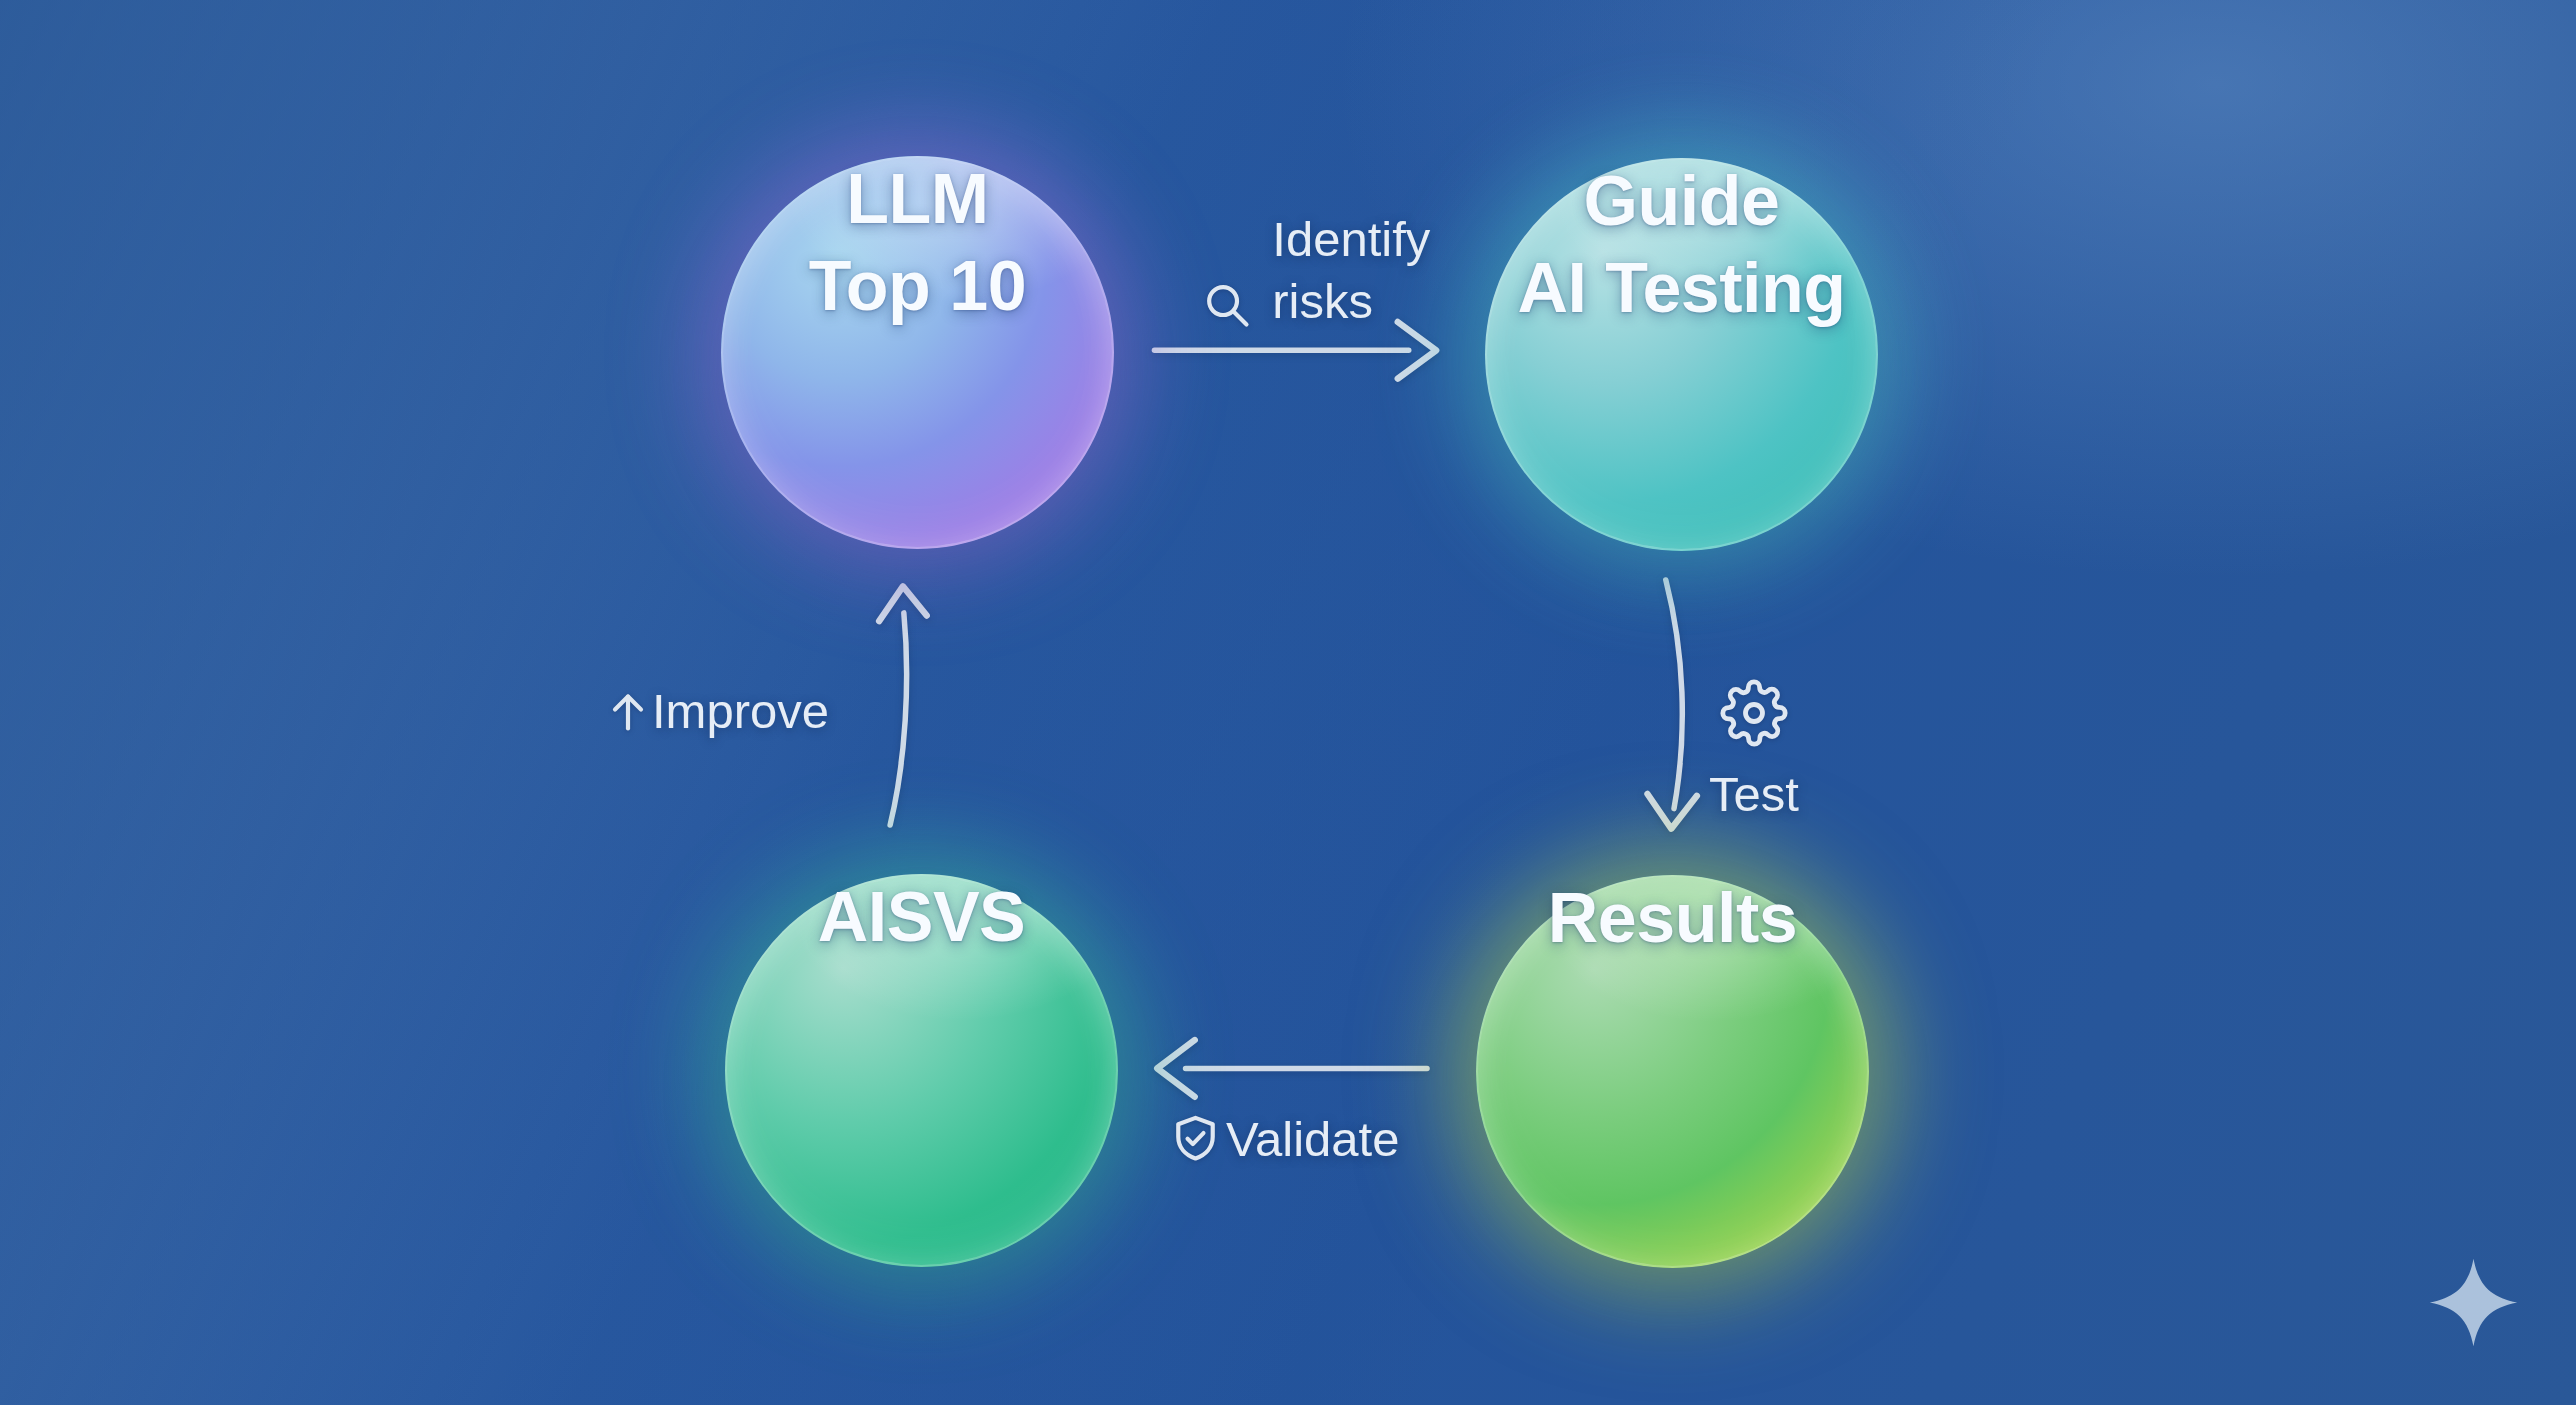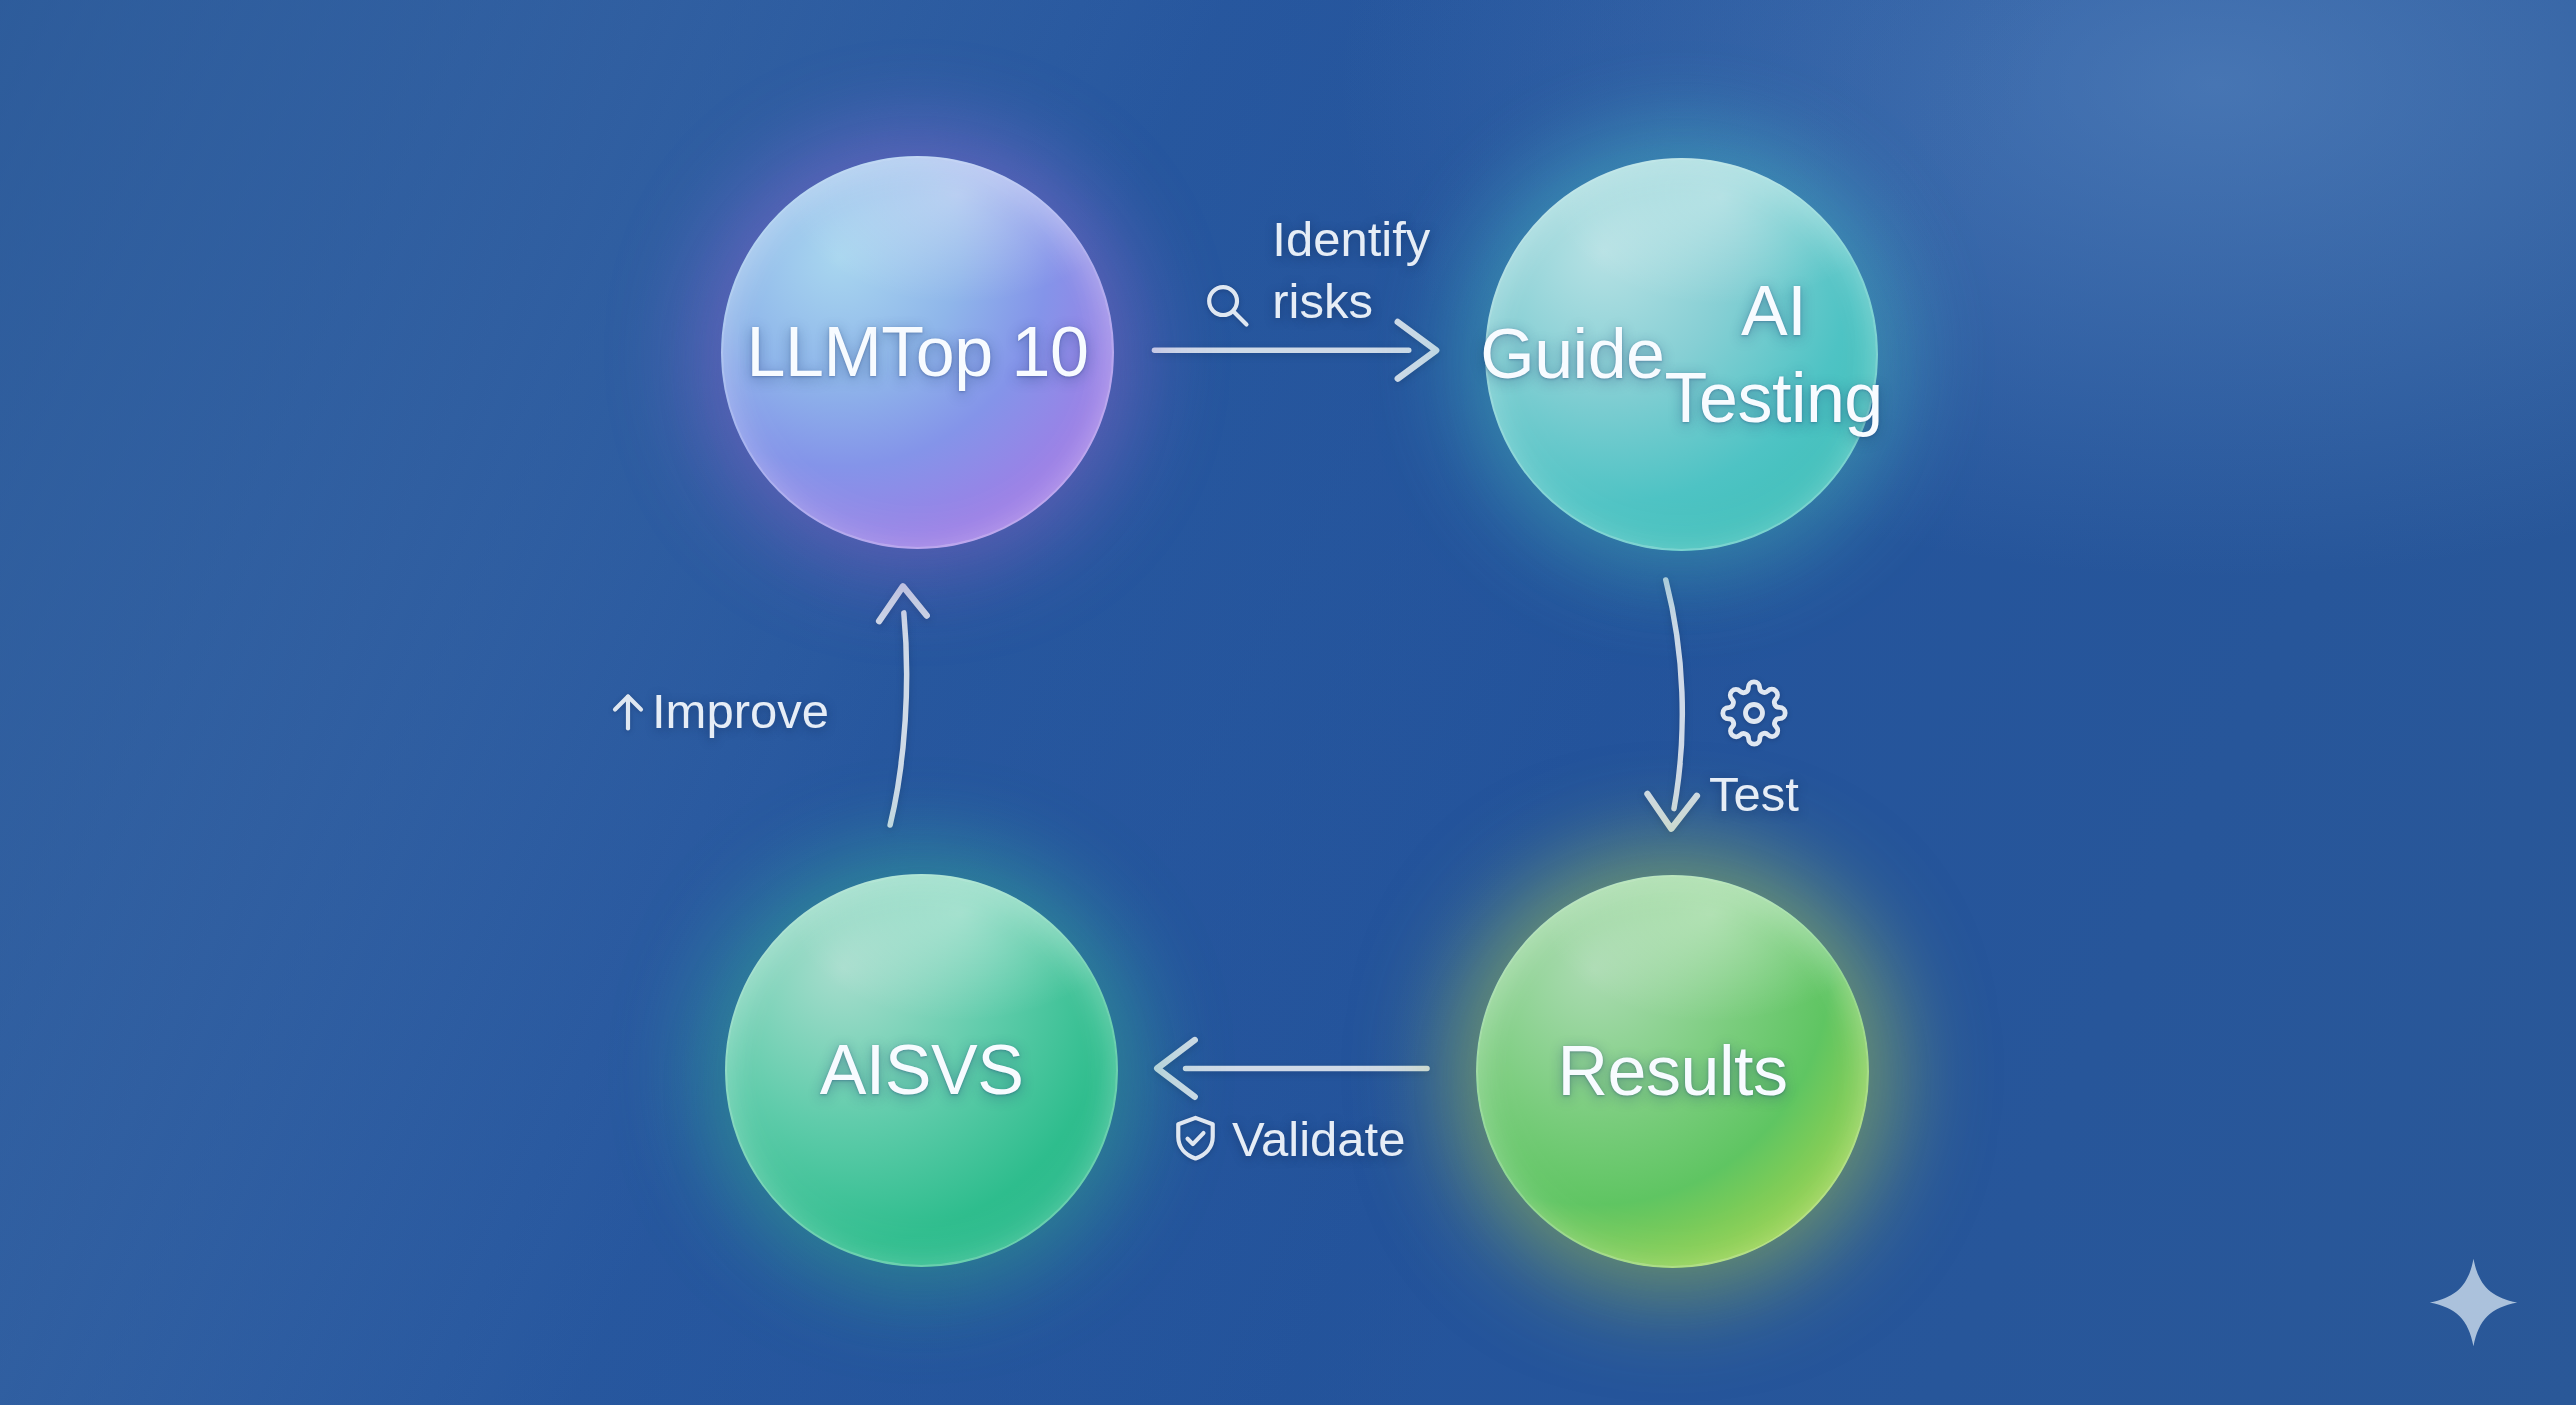--- a/index.html
+++ b/index.html
@@ -13,22 +13,22 @@
   }
   .bg-shade{
     position:absolute;inset:0;
     background:linear-gradient(115deg, rgba(18,60,120,0.55) 0%, rgba(18,60,120,0.15) 35%, rgba(255,255,255,0) 65%);
     pointer-events:none;
   }
 
   
   .node{
     position:absolute;width:393px;height:393px;border-radius:50%;
-    display:flex;flex-direction:row;align-items:center;justify-content:center;
-    text-align:center;color:#f7fbff;font-size:70px;font-weight:400;line-height:1.24;
+    display:flex;flex-direction:column;align-items:center;
+    text-align:center;color:#f7fbff;font-size:70px;font-weight:700;line-height:1.24;
     letter-spacing:-0.5px;
     text-shadow:0 2.7px 12.8px rgba(25,55,110,0.40),0 0.9px 2.7px rgba(25,55,110,0.35);
   }
   .node::after{
     content:"";position:absolute;inset:0;border-radius:50%;
     border:2.7px solid rgba(255,255,255,0.30);
     box-shadow:inset 0 11px 31px rgba(255,255,255,0.28), inset 0 -12.8px 46px rgba(255,255,255,0.10);
     pointer-events:none;
   }
   .node::before{
@@ -70,21 +70,21 @@
     text-shadow:0 1.8px 9.1px rgba(18,45,95,0.55);
     display:flex;align-items:center;
   }
   .edge-label .txt{display:block;}
   .edge-label svg{flex:0 0 auto;stroke:#dfe7f1;fill:none;stroke-width:1.9;
     stroke-linecap:round;stroke-linejoin:round;
     filter:drop-shadow(0 1.8px 2.7px rgba(18,45,95,0.45));}
   .lbl-identify{left:1201px;top:209px;gap:18.3px;align-items:flex-end;}
   .lbl-test{left:1709px;top:679px;gap:16.5px;flex-direction:column;}
   .lbl-validate{left:1169px;top:1109px;display:block;}
-  .lbl-validate .row1{display:flex;align-items:center;gap:10px;}
+  .lbl-validate .row1{display:flex;align-items:center;gap:4px;}
   .lbl-validate .row2{padding-left:9.1px;}
   .lbl-improve{left:604px;top:681px;}
 
   .sparkle{position:absolute;left:2428px;top:1257px;width:91px;height:91px;opacity:0.92;}
 </style>
 </head>
 <body>
 
 <div class="bg-shade"></div>
 

